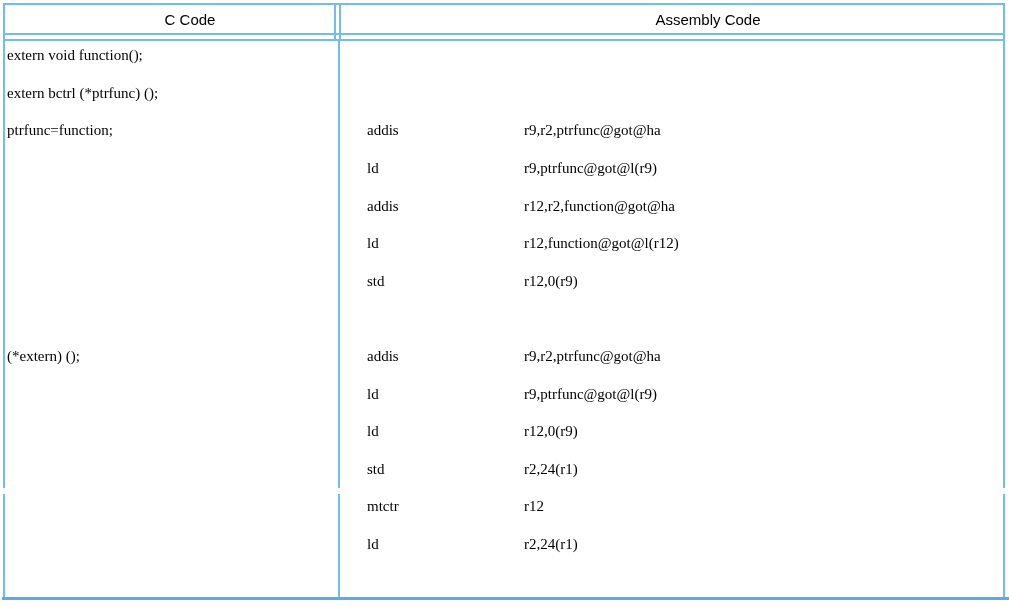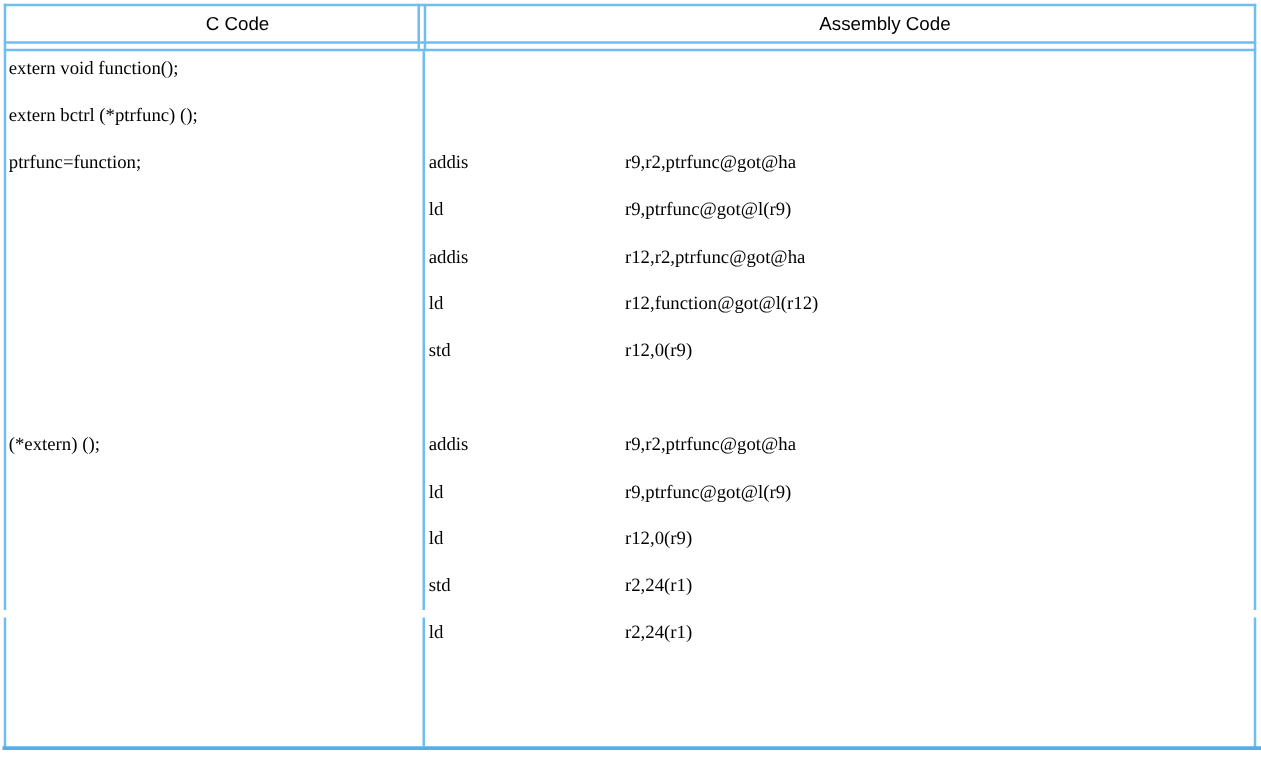--- a/index.html
+++ b/index.html
@@ -37,21 +37,21 @@
   .col-c { left: 7px;   width: 326px; }
   .col-a { left: 343px; width: 658px; }
   .line {
     height: 37.6px;
     display: flex;
     align-items: center;
     font-size: 15px;
     color: var(--text, #000000);
     white-space: pre;
   }
-  .mn { display: inline-block; width: 157px; }
+  .mn { display: inline-block; width: 157px; margin-left: 24px; }
 </style>
 </head>
 <body>
 
 <div class="stage">
 
   <div class="rule" style="left:3px;    top:3px;   width:1002px; height:2px;"></div>
   <div class="rule" style="left:3px;    top:3px;   width:2px;    height:485px;"></div>
   <div class="rule" style="left:3px;    top:494px; width:2px;    height:104px;"></div>
   <div class="rule" style="left:1003px; top:3px;   width:2px;    height:485px;"></div>
@@ -84,24 +84,25 @@
       <div class="line"></div>
       <div class="line"></div>
       <div class="line"></div>
       <div class="line"></div>
     </div>
   <div class="col col-a">
       <div class="line"></div>
       <div class="line"></div>
       <div class="line"><span class="mn">addis</span><span>r9,r2,ptrfunc@got@ha</span></div>
       <div class="line"><span class="mn">ld</span><span>r9,ptrfunc@got@l(r9)</span></div>
-      <div class="line"><span class="mn">addis</span><span>r12,r2,ptrfunc@got@ha</span></div>
+      <div class="line"><span class="mn">addis</span><span>r12,r2,function@got@ha</span></div>
       <div class="line"><span class="mn">ld</span><span>r12,function@got@l(r12)</span></div>
       <div class="line"><span class="mn">std</span><span>r12,0(r9)</span></div>
       <div class="line"></div>
       <div class="line"><span class="mn">addis</span><span>r9,r2,ptrfunc@got@ha</span></div>
       <div class="line"><span class="mn">ld</span><span>r9,ptrfunc@got@l(r9)</span></div>
       <div class="line"><span class="mn">ld</span><span>r12,0(r9)</span></div>
       <div class="line"><span class="mn">std</span><span>r2,24(r1)</span></div>
+      <div class="line"><span class="mn">mtctr</span><span>r12</span></div>
       <div class="line"><span class="mn">ld</span><span>r2,24(r1)</span></div>
     </div>
 
 </div>
 
 </body></html>

